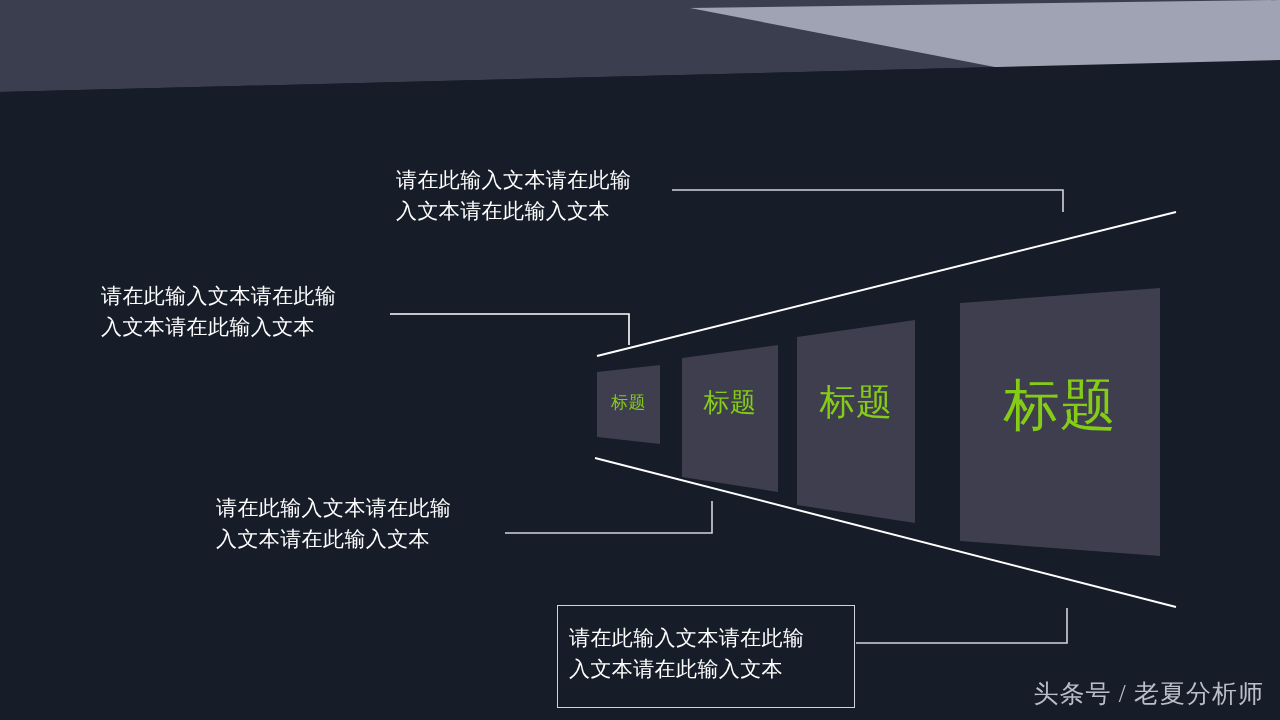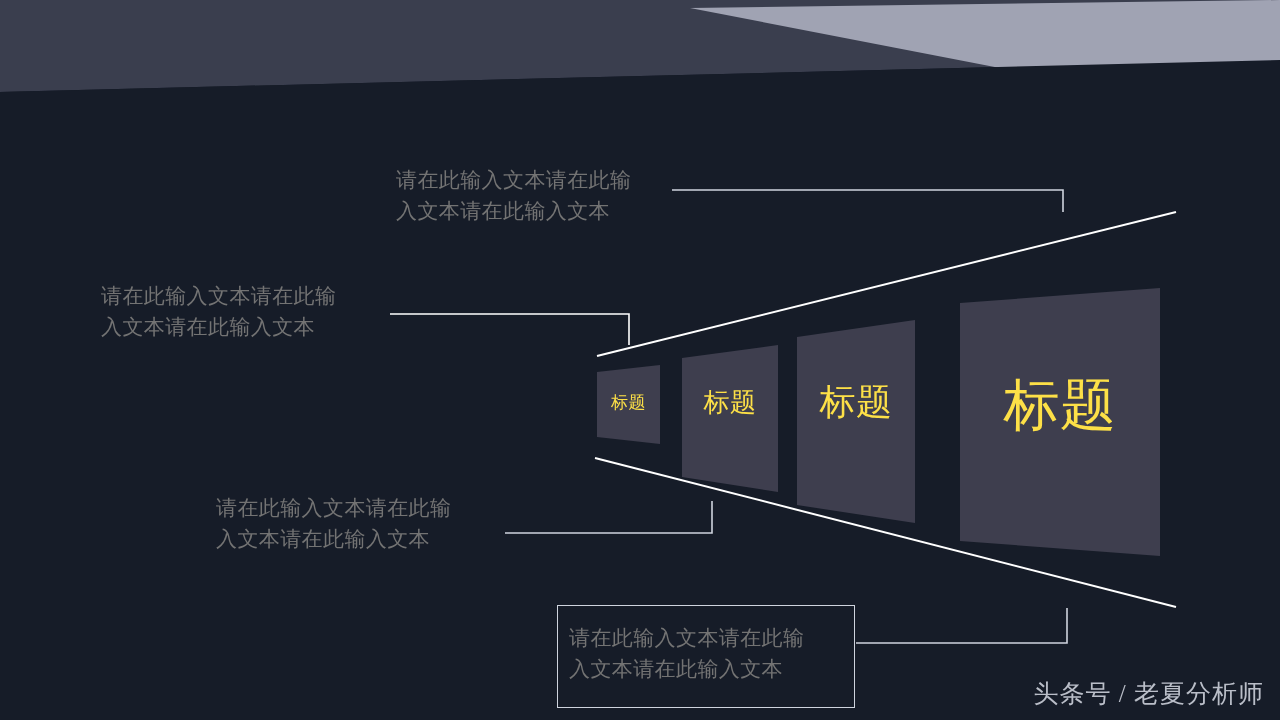--- a/index.html
+++ b/index.html
@@ -31,35 +31,35 @@
     position: absolute;
     top: 0; left: 0;
     width: 1280px;
     height: 720px;
     pointer-events: none;
   }
 
   
   .panel-label {
     position: absolute;
-    color: #fde047;
+    color: #84cc16;
     font-weight: 400;
     white-space: nowrap;
     letter-spacing: 0.5px;
     text-align: center;
   }
   .panel-label.p0 { left: 597px; top: 391px; width: 63px;  font-size: 17px; }
   .panel-label.p1 { left: 682px; top: 385px; width: 96px;  font-size: 26px; }
   .panel-label.p2 { left: 797px; top: 378px; width: 118px; font-size: 36px; }
   .panel-label.p3 { left: 960px; top: 368px; width: 200px; font-size: 56px; }
 
   
   .callout {
     position: absolute;
-    color: #737373;
+    color: #ffffff;
     font-size: 21px;
     line-height: 31px;
     white-space: pre-line;
     letter-spacing: 0.4px;
   }
   .callout.c0 { left: 396px; top: 164px; }
   .callout.c1 { left: 101px; top: 280px; }
   .callout.c2 { left: 216px; top: 492px; }
   .callout.c3 {
     left: 557px; top: 605px;

